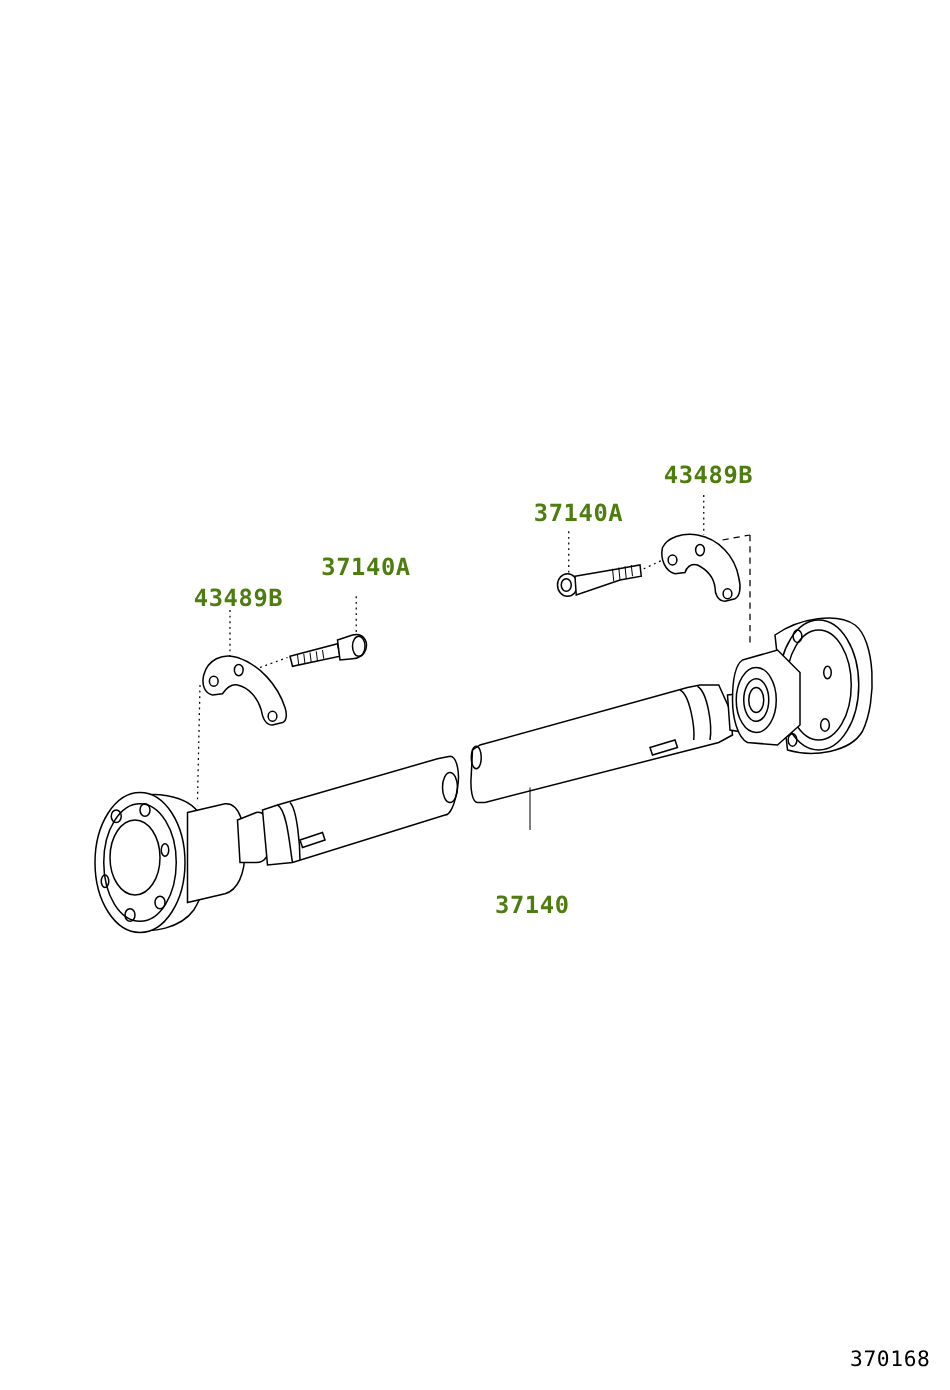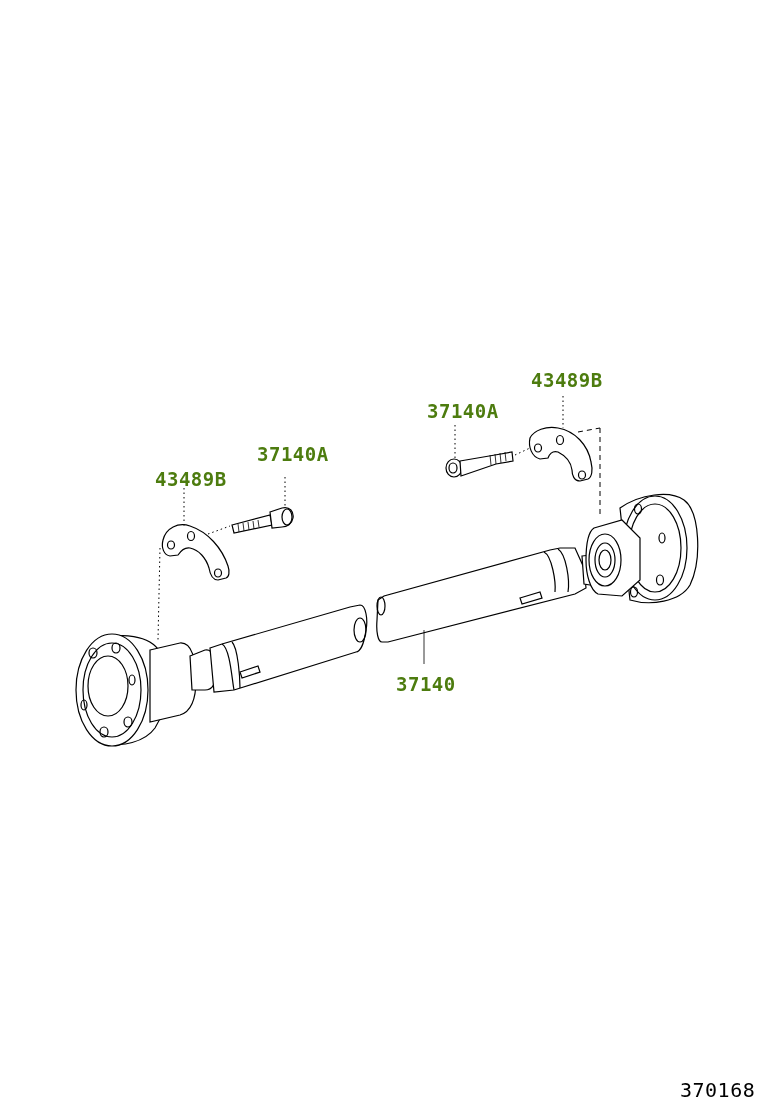--- a/index.html
+++ b/index.html
@@ -11,21 +11,21 @@
       font-weight: bold;
       font-size: 19px;
       color: #4d7c0f;
       letter-spacing: 0.5px;
       line-height: 1;
       white-space: nowrap;
     }
     .ref {
       position: absolute;
       font-family: "DejaVu Sans Mono", "Liberation Mono", monospace;
-      font-size: 20px;
+      font-size: 17px;
       color: #000;
       letter-spacing: 0.5px;
       line-height: 1;
     }
     svg .ln { fill: none; stroke: #000; stroke-width: 1.2; }
     svg .fl { fill: #fff; stroke: #000; stroke-width: 1.2; }
     svg .dot { fill: none; stroke: #000; stroke-width: 1; stroke-dasharray: 1.5 3; }
     svg .dash { fill: none; stroke: #000; stroke-width: 1; stroke-dasharray: 5 4; }
     svg .thin { fill: none; stroke: #000; stroke-width: 0.8; }
   </style>
@@ -127,15 +127,15 @@
     <ellipse class="fl" cx="605" cy="560" rx="16" ry="26"></ellipse>
     <ellipse class="ln" cx="605" cy="560" rx="10" ry="17"></ellipse>
     <ellipse class="ln" cx="605" cy="560" rx="6" ry="10"></ellipse>
   </g>
 </svg>
 
 <div class="lbl" style="left:155px; top:470px;">43489B</div>
 <div class="lbl" style="left:257px; top:445px;">37140A</div>
 <div class="lbl" style="left:427px; top:402px;">37140A</div>
 <div class="lbl" style="left:531px; top:371px;">43489B</div>
-<div class="lbl" style="left:396px; top:675px;text-align:center;">37140</div>
+<div class="lbl" style="left:396px; top:715px;text-align:center;">37140</div>
 
 <div class="ref" style="left:680px; top:1080px;">370168</div>
 
 </body></html>

